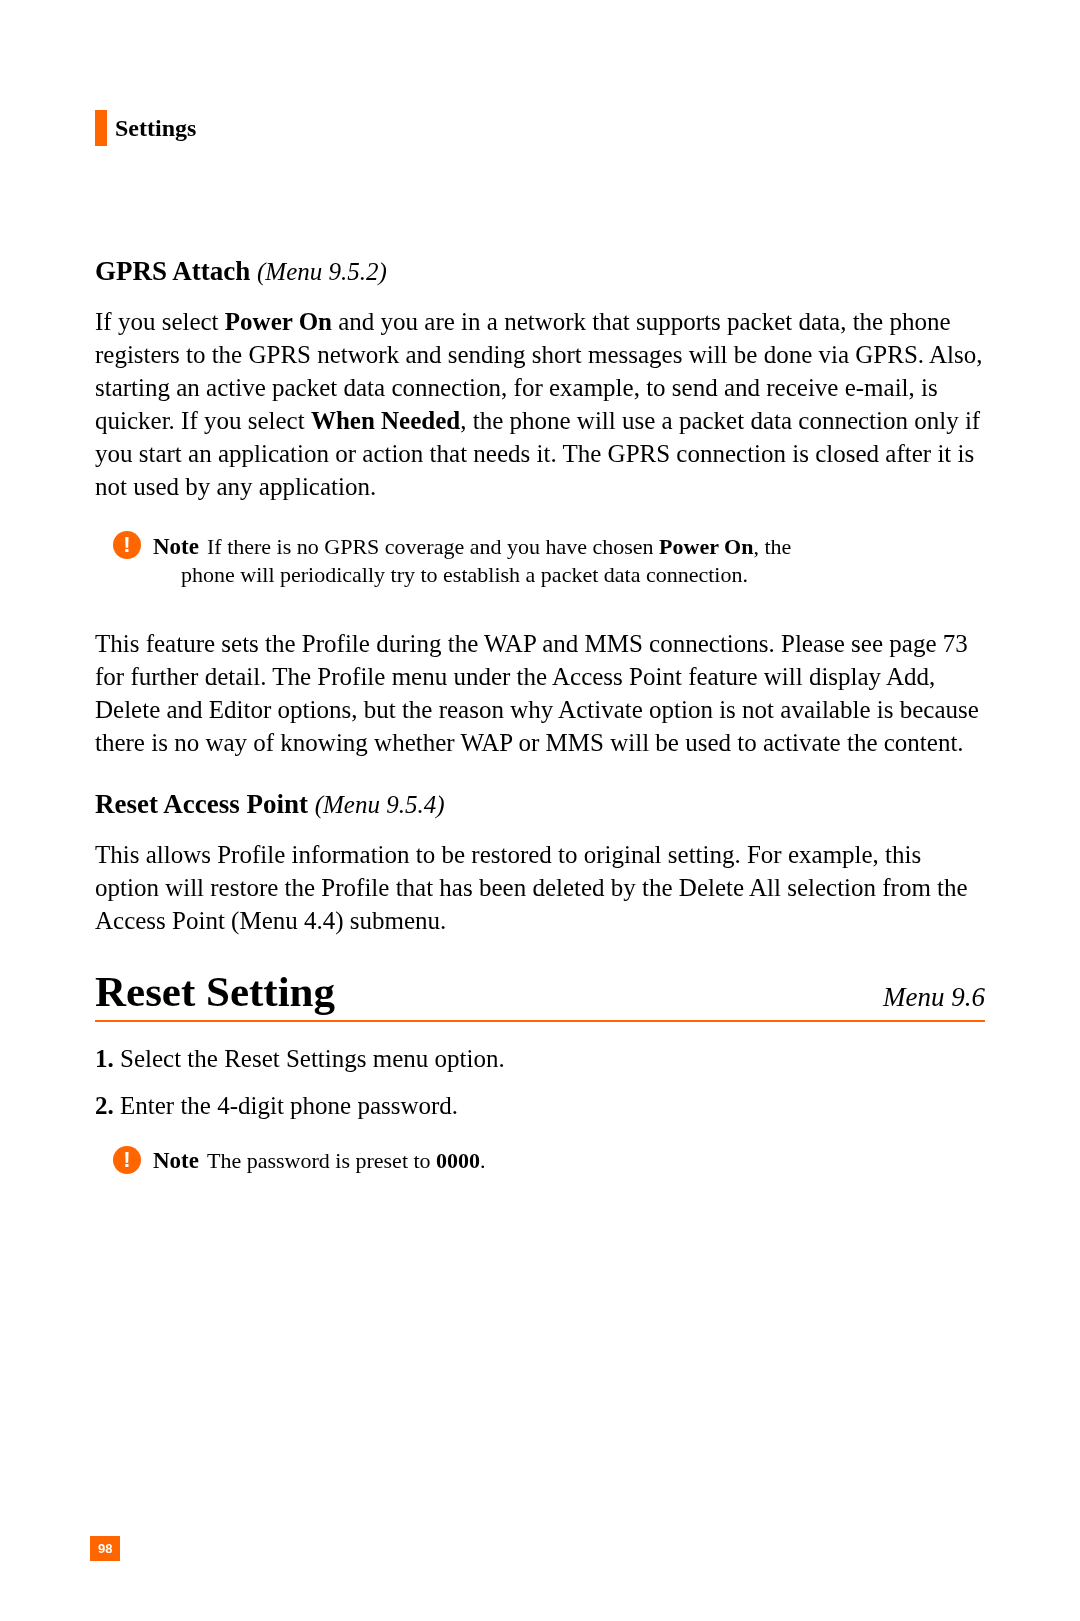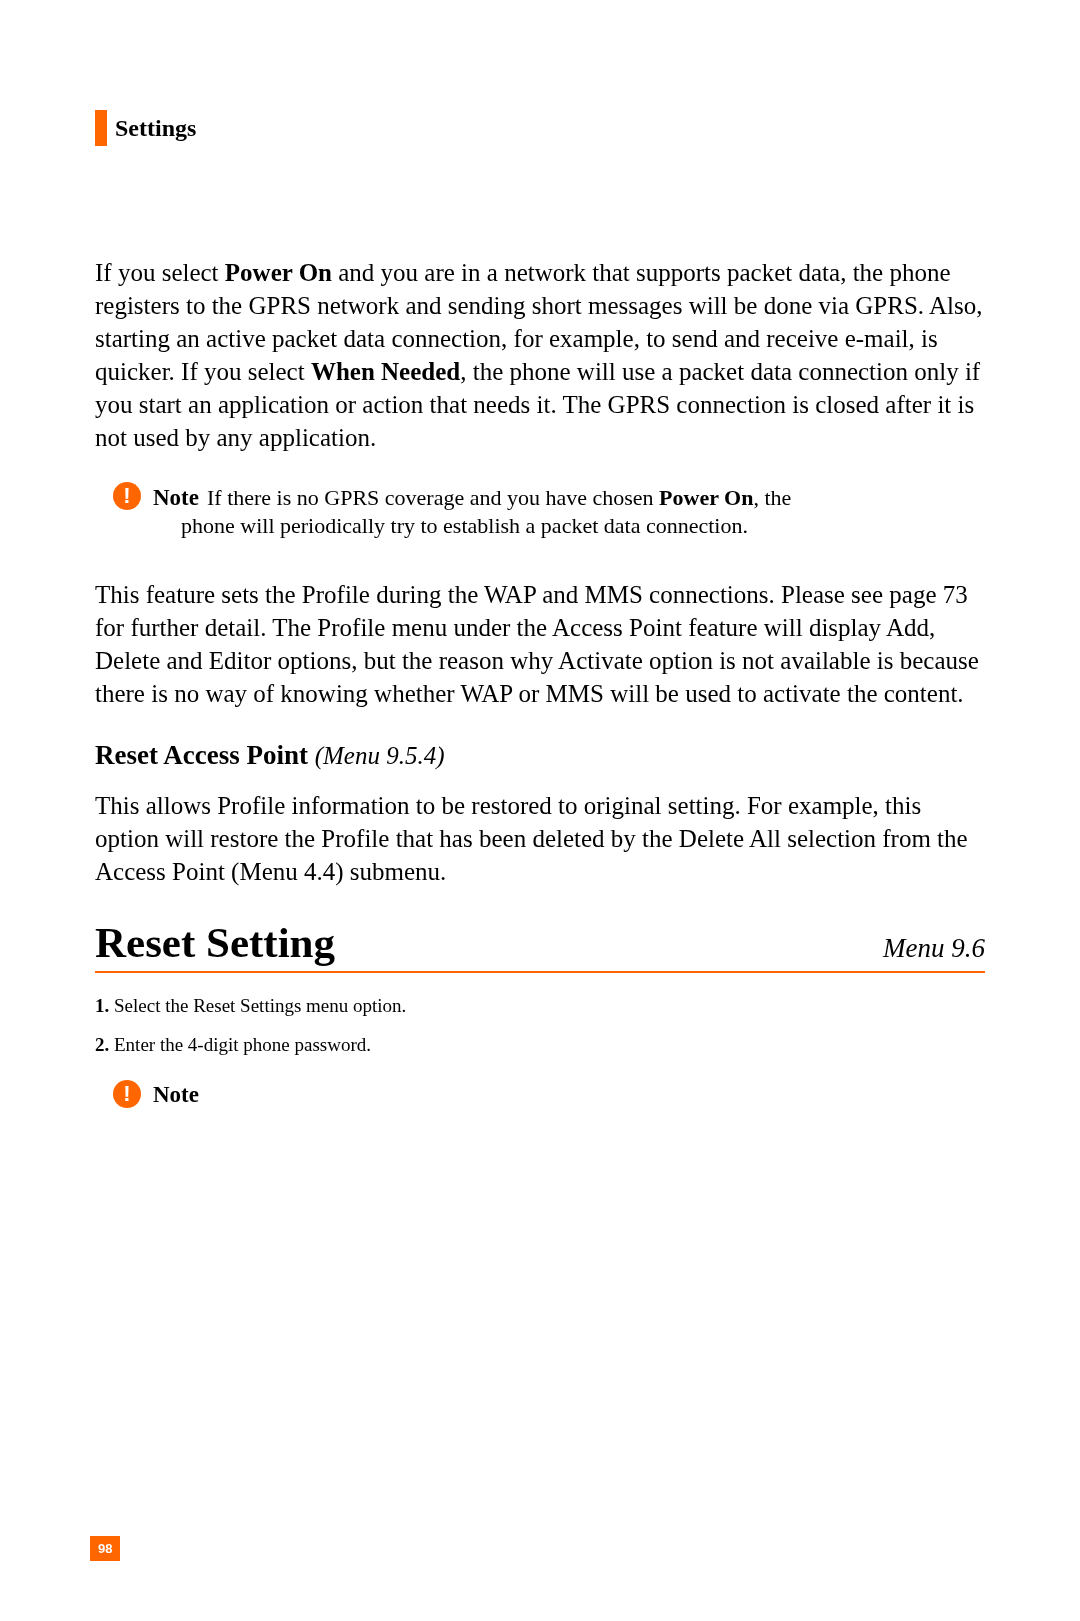--- a/index.html
+++ b/index.html
@@ -100,21 +100,21 @@
     }
     .major-heading {
       font-size: 43px;
       font-weight: bold;
     }
     .major-menu-ref {
       font-style: italic;
       font-size: 27px;
     }
     .list-item {
-      font-size: 19px;
+      font-size: 25px;
       line-height: 1.32;
       margin-bottom: 14px;
     }
     .list-num {
       font-weight: bold;
     }
     .page-number-box {
       position: absolute;
       bottom: 60px;
       left: 90px;
@@ -138,20 +138,24 @@
 <body>
 
 <div class="page-container">
 
   <div class="header-marker">
     <div class="orange-bar"></div>
     <div class="header-title">Settings</div>
   </div>
 
   <div class="section-block">
+    <div class="section-heading">
+      <span>GPRS Attach</span>
+      <span class="menu-ref">(Menu 9.5.2)</span>
+    </div>
     <p class="body-text">
       <span>If you select </span><span class="bold">Power On</span><span> and you are in a network that supports packet data, the phone registers to the GPRS network and sending short messages will be done via GPRS. Also, starting an active packet data connection, for example, to send and receive e-mail, is quicker. If you select </span><span class="bold">When Needed</span><span>, the phone will use a packet data connection only if you start an application or action that needs it. The GPRS connection is closed after it is not used by any application.</span>
     </p>
   </div>
 
   <div class="note-block">
     <div class="note-icon">!</div>
     <div class="note-content">
       <div class="note-first-line">
         <span class="note-label">Note</span>
@@ -184,17 +188,20 @@
   <div class="list-item">
     <span class="list-num">1.</span><span> Select the Reset Settings menu option.</span>
   </div>
   <div class="list-item">
     <span class="list-num">2.</span><span> Enter the 4-digit phone password.</span>
   </div>
 
   <div class="note-block-2">
     <div class="note-icon">!</div>
     <span class="note-label">Note</span>
+    <span class="note-text">
+      <span>The password is preset to </span><span class="bold">0000</span><span>.</span>
+    </span>
   </div>
 
 </div>
 
 <div class="page-number-box">98</div>
 
 </body></html>

